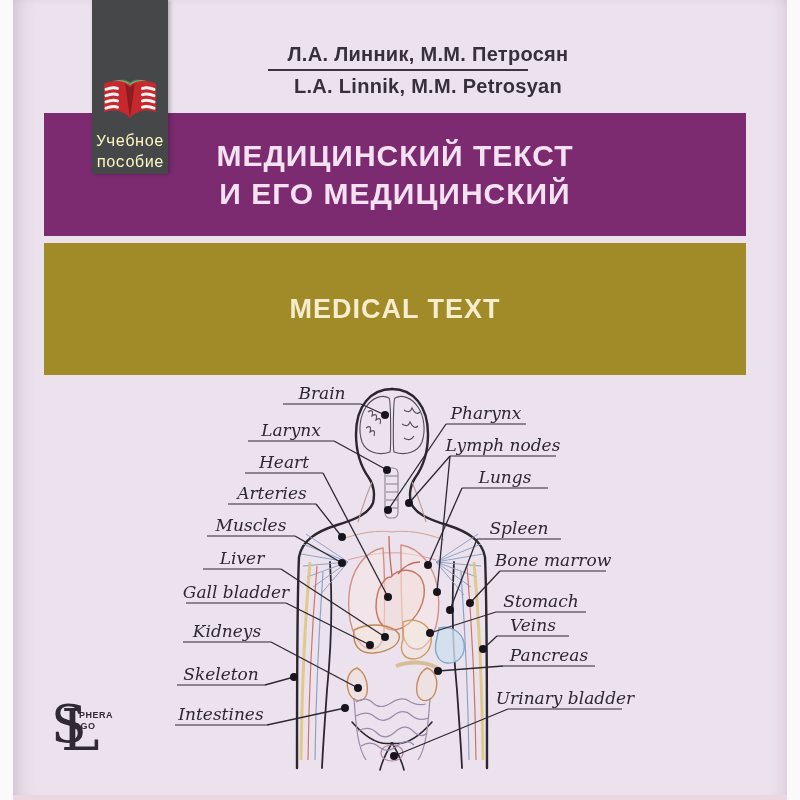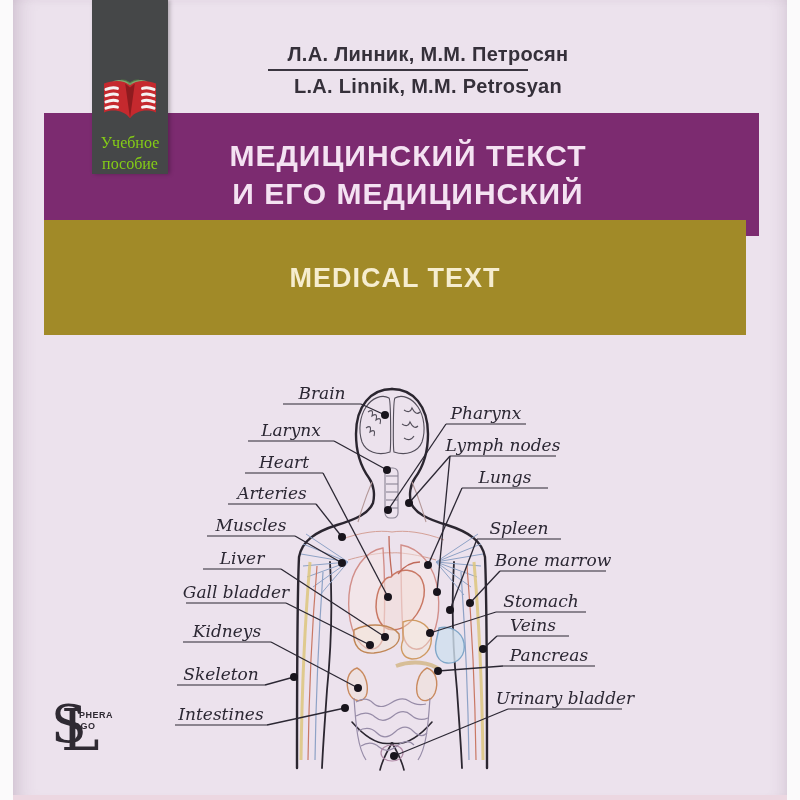--- a/index.html
+++ b/index.html
@@ -19,39 +19,39 @@
     background:#ecd7e1;
   }
   
   .tab {
     position:absolute; left:79px; top:0; width:76px; height:174px;
     background:#454748; z-index:5; text-align:center;
     box-shadow: 2px 0 4px rgba(0,0,0,.25);
   }
   .tab .book { margin-top:74px; }
   .badge-text {
-    color:#84cc16; font-size:16px; line-height:21px; margin-top:4px;
-    font-family:Liberation Serif, serif;
+    color:#fef9c3; font-size:16px; line-height:21px; margin-top:4px;
+    font-family:Liberation Mono, monospace;
   }
   
   .authors-ru, .authors-en {
     position:absolute; left:0; width:100%; text-align:center;
     font-weight:bold; color:#35303a; font-size:20px; letter-spacing:.3px;padding-left:28px;
   }
   .authors-ru { top:43px; }
   .authors-en { top:75px; }
   .divider { position:absolute; left:255px; top:69px; width:260px; height:2px; background:#3a3540; }
   
   .band {
     position:absolute; left:31px; width:702px;
     display:flex; flex-direction:column; justify-content:center; align-items:center;
     text-align:center;
   }
-  .band-purple { top:113px; height:123px; background:#7c2b70;padding-left:13px; }
-  .band-olive  { top:220px; height:115px; background:#a18a28;text-align:right; }
+  .band-purple { top:113px; height:123px; background:#7c2b70; }
+  .band-olive  { top:243px; height:132px; background:#a18a28;text-align:right; }
   .band-purple .line {
     color:#f4e2f2; font-weight:bold; font-size:30px; letter-spacing:1px; line-height:38px;
   }
   .band-olive .line {
     color:#f6edcf; font-weight:bold; font-size:27px; letter-spacing:1px; line-height:38px;
   }
   
   .anatomy { position:absolute; left:0; top:370px; width:774px; height:430px; }
   .lbl { font:italic 17px "DejaVu Serif", serif; fill:#2b2733; }
   .u   { stroke:#2b2733; stroke-width:1.2; }

